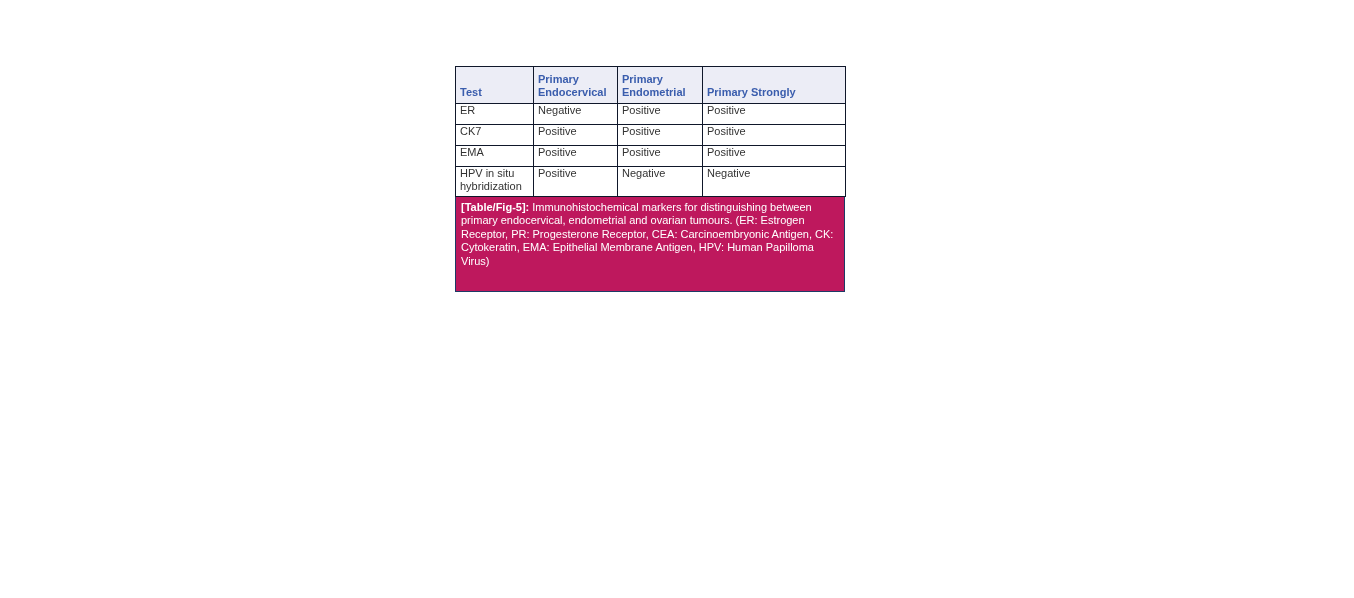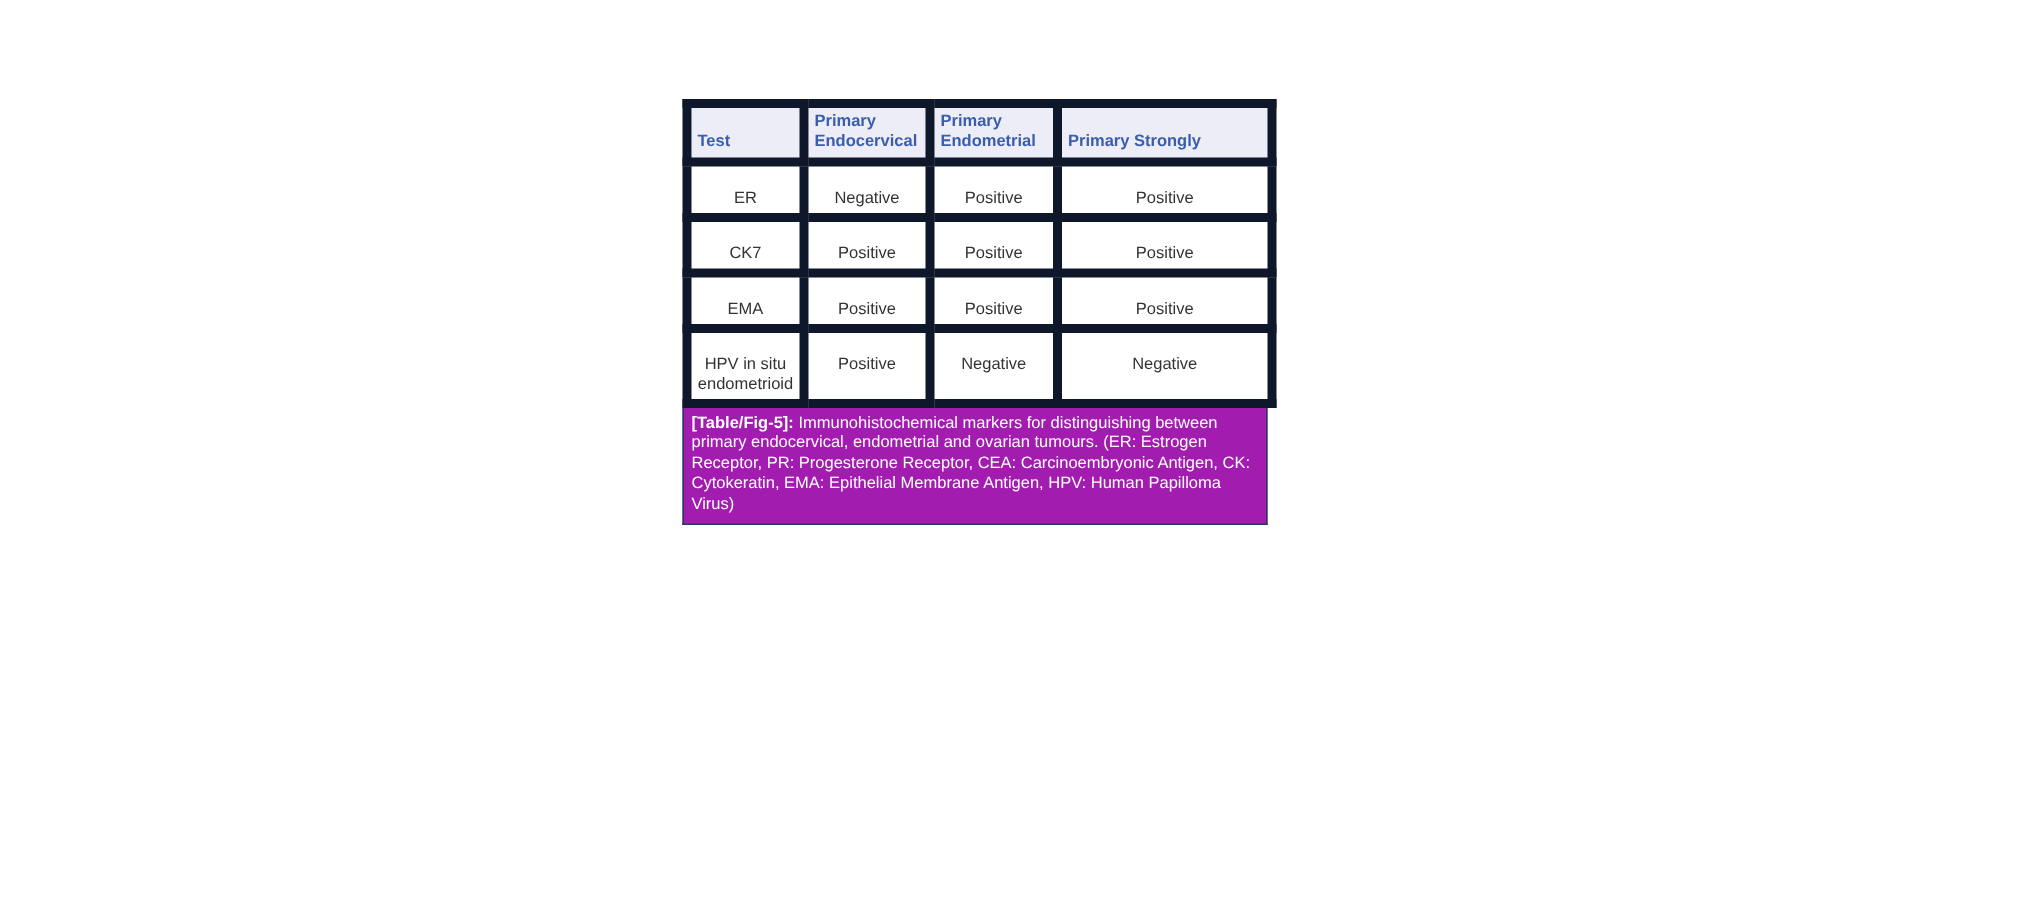--- a/index.html
+++ b/index.html
@@ -20,51 +20,50 @@
     width: 100%;
     border-collapse: collapse;
     table-layout: fixed;
   }
   table.ihc-table col.c1 { width: 78px; }
   table.ihc-table col.c2 { width: 84px; }
   table.ihc-table col.c3 { width: 85px; }
   table.ihc-table col.c4 { width: 143px; }
   table.ihc-table th,
   table.ihc-table td {
-    border: 6px solid #0f172a;
+    border: 1px solid #0f172a;
     font-size: 11px;
     line-height: 13px;
     white-space: pre-line;
     overflow: hidden;
   }
   table.ihc-table th {
     background: #ecedf6;
     color: #3a5dad;
     font-weight: bold;
     text-align: left;
     vertical-align: bottom;
     height: 37px;
     padding: 3px 4px 4px 4px;
   }
   table.ihc-table td {
     background: #ffffff;
     color: #333333;
     vertical-align: top;
     height: 21px;
-    padding: 15px 4px 3px 4px;
-    text-align: center;
+    padding: 0 4px 3px 4px;
   }
   .caption {
-    background: #a21caf;
+    background: #be185d;
     border: 1px solid #1e3a66;
     border-top: none;
     color: #ffffff;
     font-size: 11px;
     line-height: 13.4px;
-    padding: 4px 6px 6px 5px;
+    padding: 4px 6px 23px 5px;
     text-align: left;
   }
   .caption .cap-label { font-weight: bold; }
 </style>
 </head>
 <body>
 
 <div class="figure-wrap">
   <table class="ihc-table">
     <colgroup>
@@ -97,21 +96,21 @@
         <td>Positive</td>
       </tr>
       <tr>
         <td>EMA</td>
         <td>Positive</td>
         <td>Positive</td>
         <td>Positive</td>
       </tr>
       <tr>
         <td>HPV in situ
-endometrioid</td>
+hybridization</td>
         <td>Positive</td>
         <td>Negative</td>
         <td>Negative</td>
       </tr>
     </tbody>
   </table>
   <div class="caption">
     <span class="cap-label">[Table/Fig-5]:</span><span> Immunohistochemical markers for distinguishing between primary endocervical, endometrial and ovarian tumours. (ER: Estrogen Receptor, PR: Progesterone Receptor, CEA: Carcinoembryonic Antigen, CK: Cytokeratin, EMA: Epithelial Membrane Antigen, HPV: Human Papilloma Virus)</span>
   </div>
 </div>

